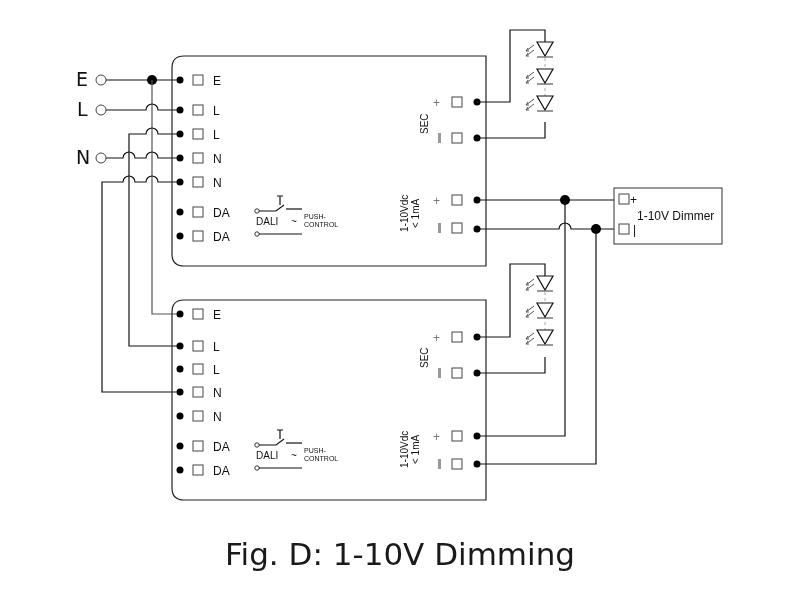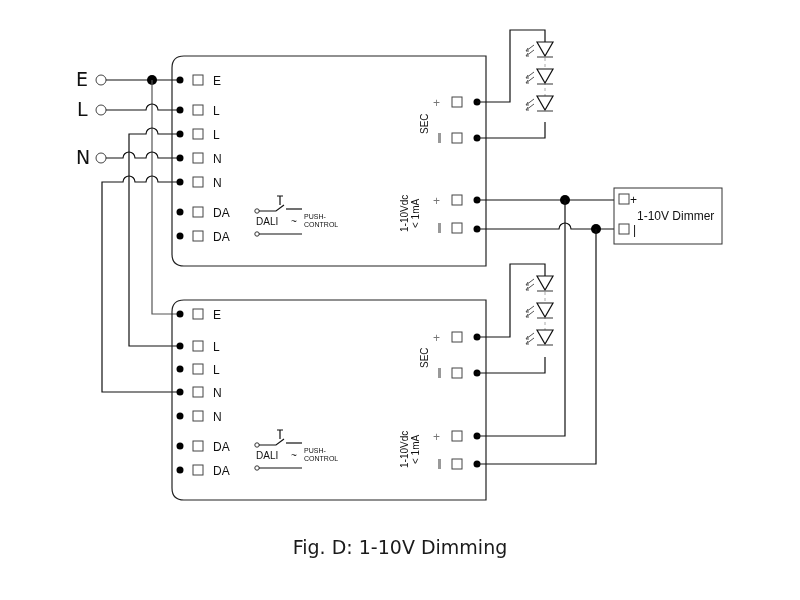--- a/index.html
+++ b/index.html
@@ -4,21 +4,21 @@
 <style>
   html, body { margin: 0; padding: 0; background: #ffffff; }
   body { width: 800px; height: 600px; position: relative; overflow: hidden; }
   svg { position: absolute; left: 0; top: 0; }
   .t-big { font-family: "DejaVu Sans", sans-serif; font-size: 19px; fill: #111; }
   .t-term { font-family: "Liberation Sans", sans-serif; font-size: 12px; fill: #111; }
   .t-small { font-family: "Liberation Sans", sans-serif; font-size: 10px; fill: #111; }
   .t-tiny { font-family: "Liberation Sans", sans-serif; font-size: 7px; fill: #111; }
   .t-dim { font-family: "Liberation Sans", sans-serif; font-size: 12px; fill: #111; }
   .caption { position: absolute; left: 0; width: 800px; top: 536px; text-align: center;
-             font-family: "DejaVu Sans", sans-serif; font-size: 19px; color: #1a1a1a; }
+             font-family: "DejaVu Sans", sans-serif; font-size: 31px; color: #1a1a1a; }
   .w { stroke: #555; stroke-width: 1.2; fill: none; }
   .wd { stroke: #111; stroke-width: 1.2; fill: none; }
   .box { stroke: #222; stroke-width: 1.2; fill: none; }
   .sq { stroke: #444; stroke-width: 1; fill: #fff; }
   .dot { fill: #000; }
   .grey { fill: #777; }
 </style>
 </head>
 <body>
 

